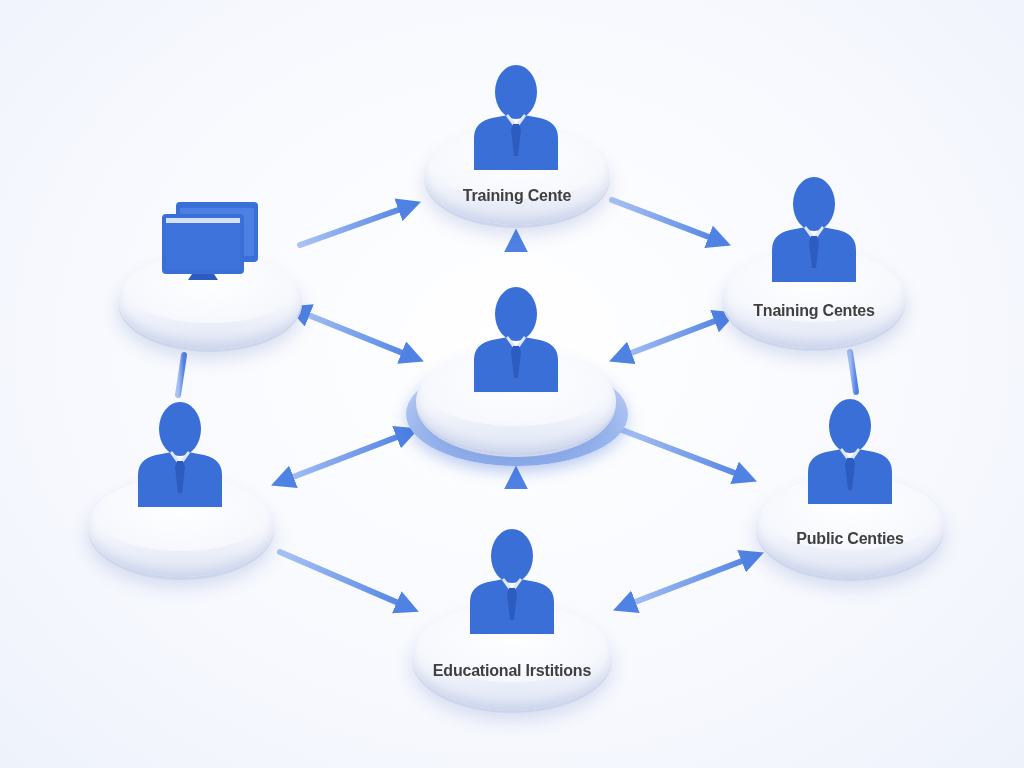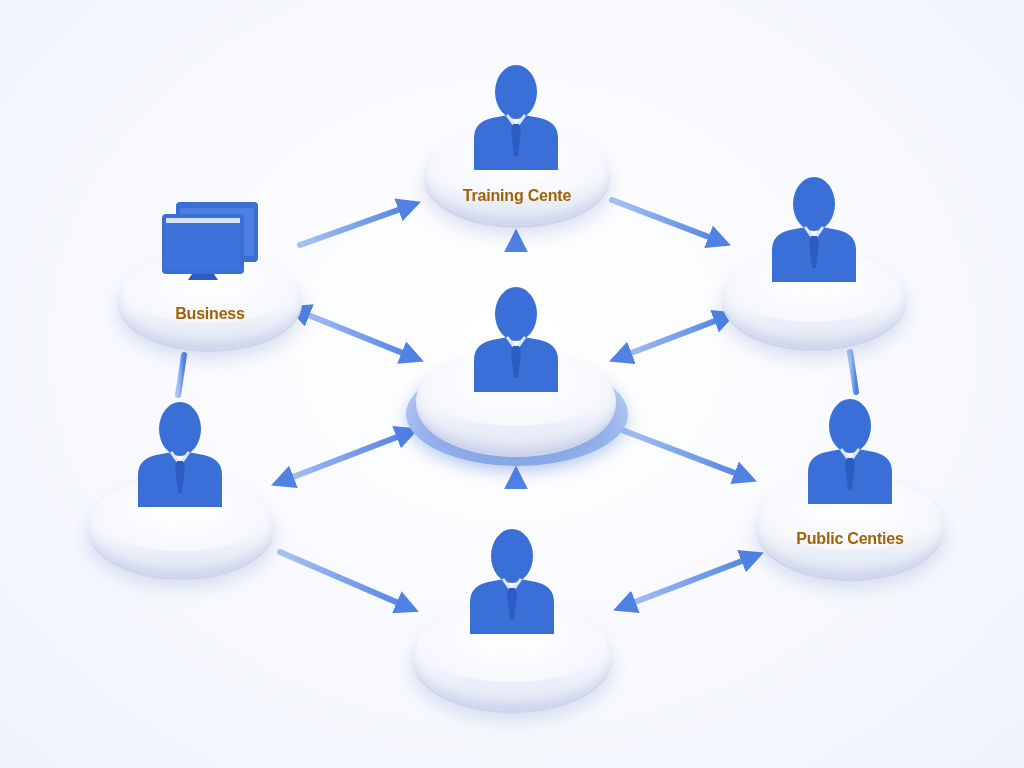--- a/index.html
+++ b/index.html
@@ -20,21 +20,21 @@
     background: radial-gradient(ellipse at 50% 40%, #ffffff 0%, #f6f8fd 70%, #eaeef8 100%);
   }
   .ring {
     position:absolute; border-radius:50%;
     background: linear-gradient(180deg, #c7d5f6, #8fb0ef);
     box-shadow: 0 6px 16px rgba(60,110,220,0.28);
   }
   .icon { position:absolute; }
   .label {
     position:absolute; left:0; right:0; text-align:center;
-    font-weight:bold; color:#a16207; font-size:16px; letter-spacing:-0.2px;
+    font-weight:bold; color:#404040; font-size:16px; letter-spacing:-0.2px;
     white-space:nowrap;
   }
 </style>
 </head>
 <body>
 
 <svg id="arrows" viewBox="0 0 1024 768">
   <defs>
     <linearGradient id="ag" x1="0" y1="0" x2="1" y2="0">
       <stop offset="0" stop-color="#a9c2f3"></stop>
@@ -88,32 +88,32 @@
   <div class="disc" style="left:0; top:58px; width:184px; height:96px;"></div>
   <div class="disc-top" style="left:6px; top:60px; width:172px; height:68px;"></div>
   <svg class="icon" style="left:42px; top:5px;" width="100" height="84" viewBox="0 0 100 84">
     <rect x="16" y="2" width="82" height="60" rx="4" fill="#3a6fd8"></rect>
     <rect x="20" y="8" width="74" height="48" fill="#4d80e3"></rect>
     <rect x="2" y="14" width="82" height="60" rx="4" fill="#3a6fd8"></rect>
     <rect x="6" y="18" width="74" height="5" fill="#d6e2fa"></rect>
     <rect x="6" y="23" width="74" height="46" fill="#3f73dc"></rect>
     <path d="M32 74 L54 74 L58 80 L28 80 Z" fill="#2d5cc0"></path>
   </svg>
-  <div class="label" style="top:110px;">Business</div>
 </div>
 
 <div class="node" style="left:722px; top:170px; width:184px; height:180px;">
   <div class="disc" style="left:0; top:80px; width:184px; height:98px;"></div>
   <div class="disc-top" style="left:6px; top:82px; width:172px; height:70px;"></div>
   <svg class="icon" style="left:44px; top:2px;" width="96" height="112" viewBox="0 0 96 112">
     <ellipse cx="48" cy="32" rx="21" ry="27" fill="#3a6fd8"></ellipse>
     <path d="M6 110 L6 78 Q6 62 24 58 L40 55 L48 66 L56 55 L72 58 Q90 62 90 78 L90 110 Z" fill="#3a6fd8"></path>
     <path d="M38 56 L48 70 L58 56 L56 54 L48 64 L40 54 Z" fill="#dfe8fb"></path>
     <path d="M45 64 L51 64 L53 70 L50 96 L46 96 L43 70 Z" fill="#2d5cc0"></path>
   </svg>
+  <div class="label" style="top:132px;">Tnaining Centes</div>
 </div>
 
 <div class="node" style="left:402px; top:282px; width:230px; height:185px;">
   <div class="ring" style="left:4px; top:80px; width:222px; height:104px;"></div>
   <div class="disc" style="left:14px; top:66px; width:200px; height:106px;"></div>
   <div class="disc-top" style="left:20px; top:68px; width:188px; height:76px;"></div>
   <svg class="icon" style="left:66px; top:0px;" width="96" height="112" viewBox="0 0 96 112">
     <ellipse cx="48" cy="32" rx="21" ry="27" fill="#3a6fd8"></ellipse>
     <path d="M6 110 L6 78 Q6 62 24 58 L40 55 L48 66 L56 55 L72 58 Q90 62 90 78 L90 110 Z" fill="#3a6fd8"></path>
     <path d="M38 56 L48 70 L58 56 L56 54 L48 64 L40 54 Z" fill="#dfe8fb"></path>
@@ -146,13 +146,14 @@
 
 <div class="node" style="left:412px; top:522px; width:200px; height:190px;">
   <div class="disc" style="left:0; top:82px; width:200px; height:106px;"></div>
   <div class="disc-top" style="left:6px; top:84px; width:188px; height:76px;"></div>
   <svg class="icon" style="left:52px; top:2px;" width="96" height="112" viewBox="0 0 96 112">
     <ellipse cx="48" cy="32" rx="21" ry="27" fill="#3a6fd8"></ellipse>
     <path d="M6 110 L6 78 Q6 62 24 58 L40 55 L48 66 L56 55 L72 58 Q90 62 90 78 L90 110 Z" fill="#3a6fd8"></path>
     <path d="M38 56 L48 70 L58 56 L56 54 L48 64 L40 54 Z" fill="#dfe8fb"></path>
     <path d="M45 64 L51 64 L53 70 L50 96 L46 96 L43 70 Z" fill="#2d5cc0"></path>
   </svg>
+  <div class="label" style="top:140px;">Educational Irstitions</div>
 </div>
 
 </body></html>

